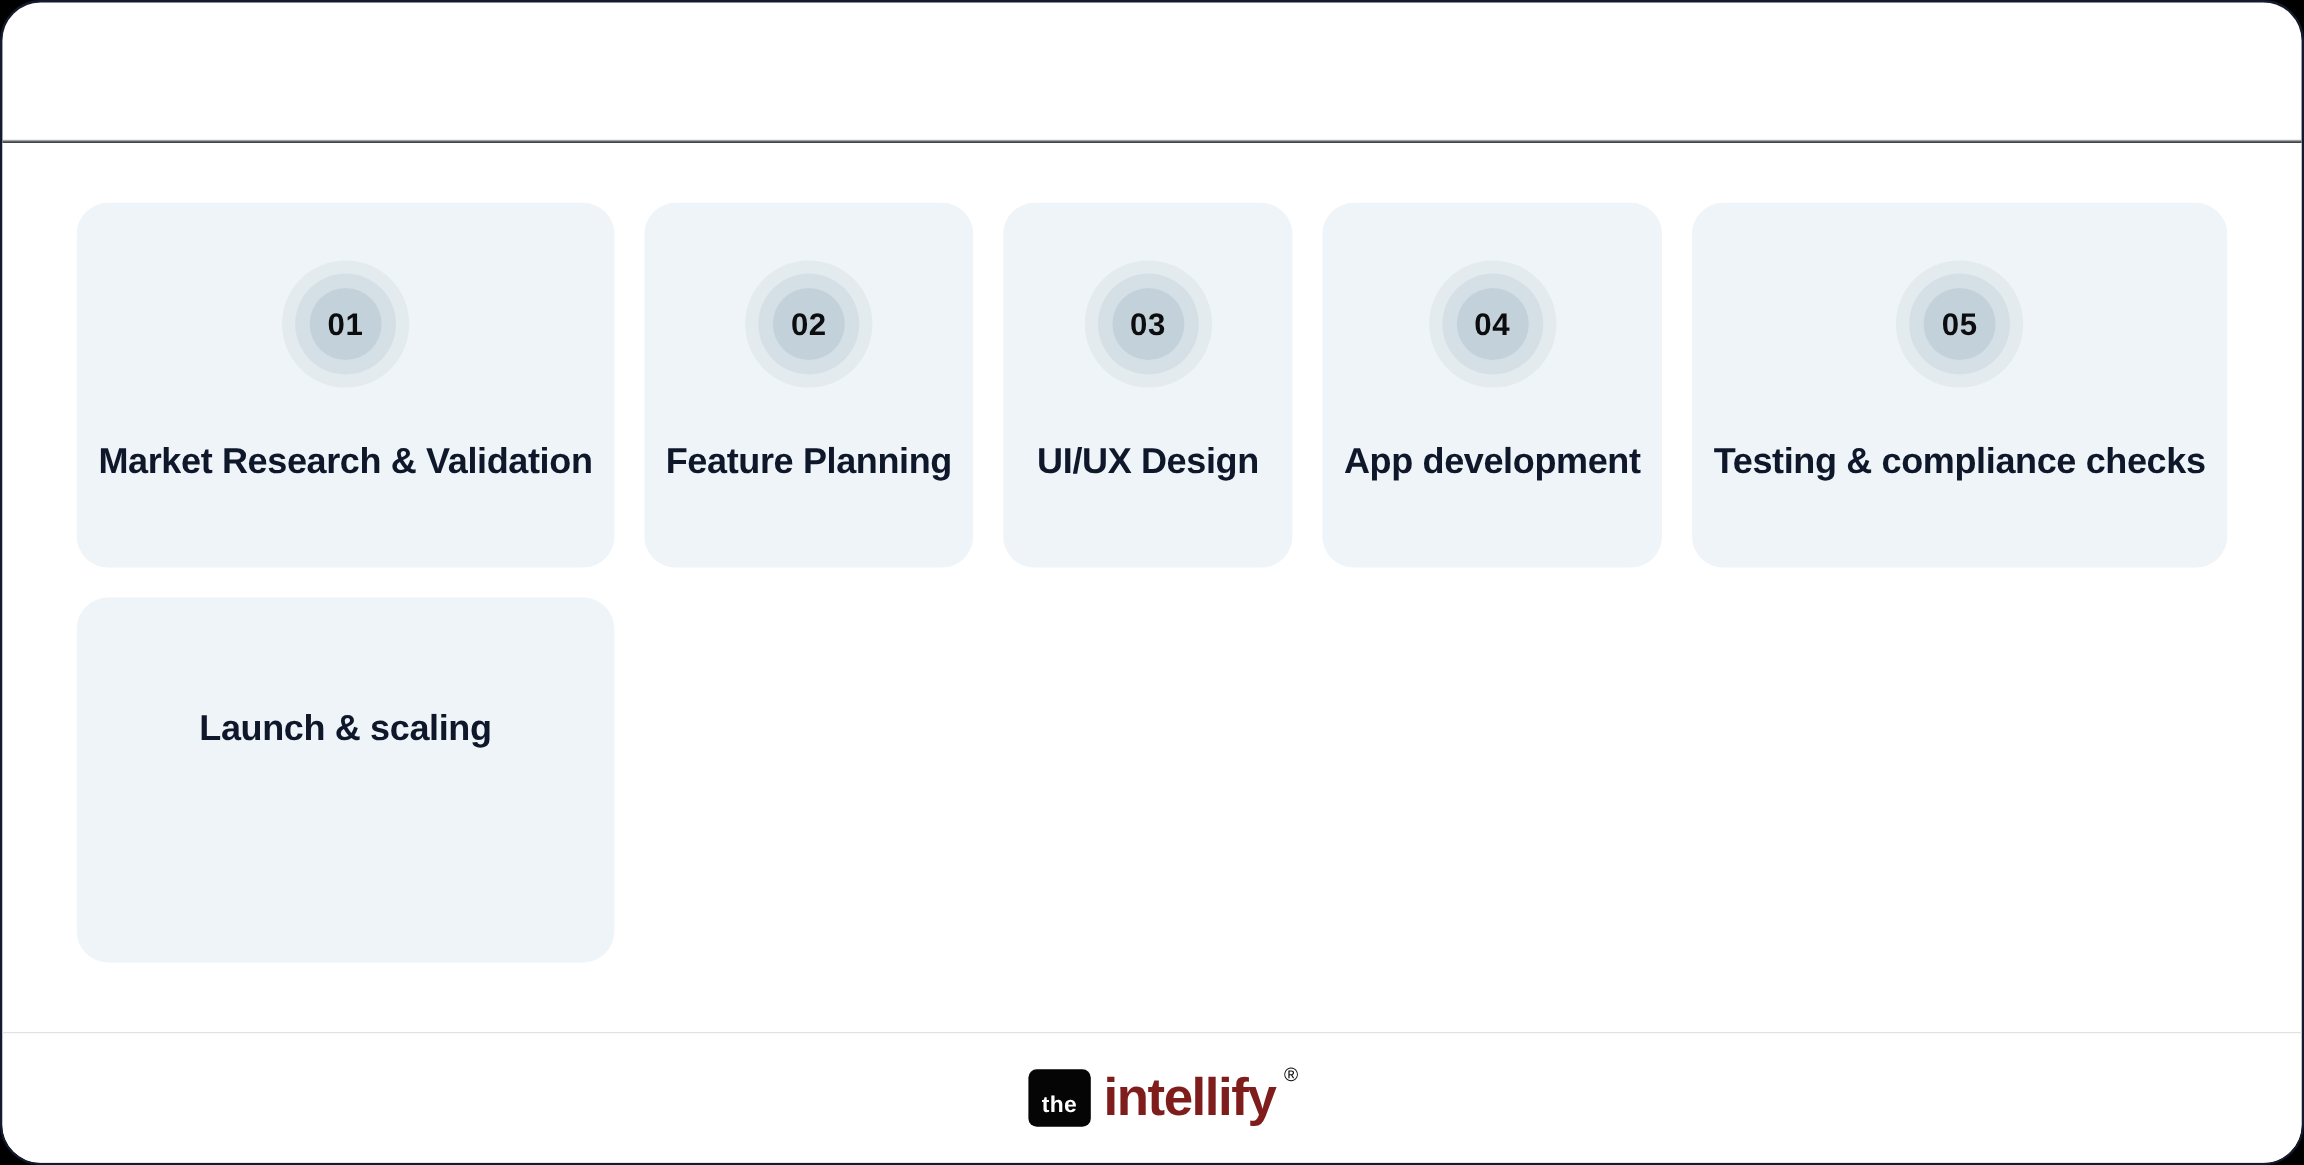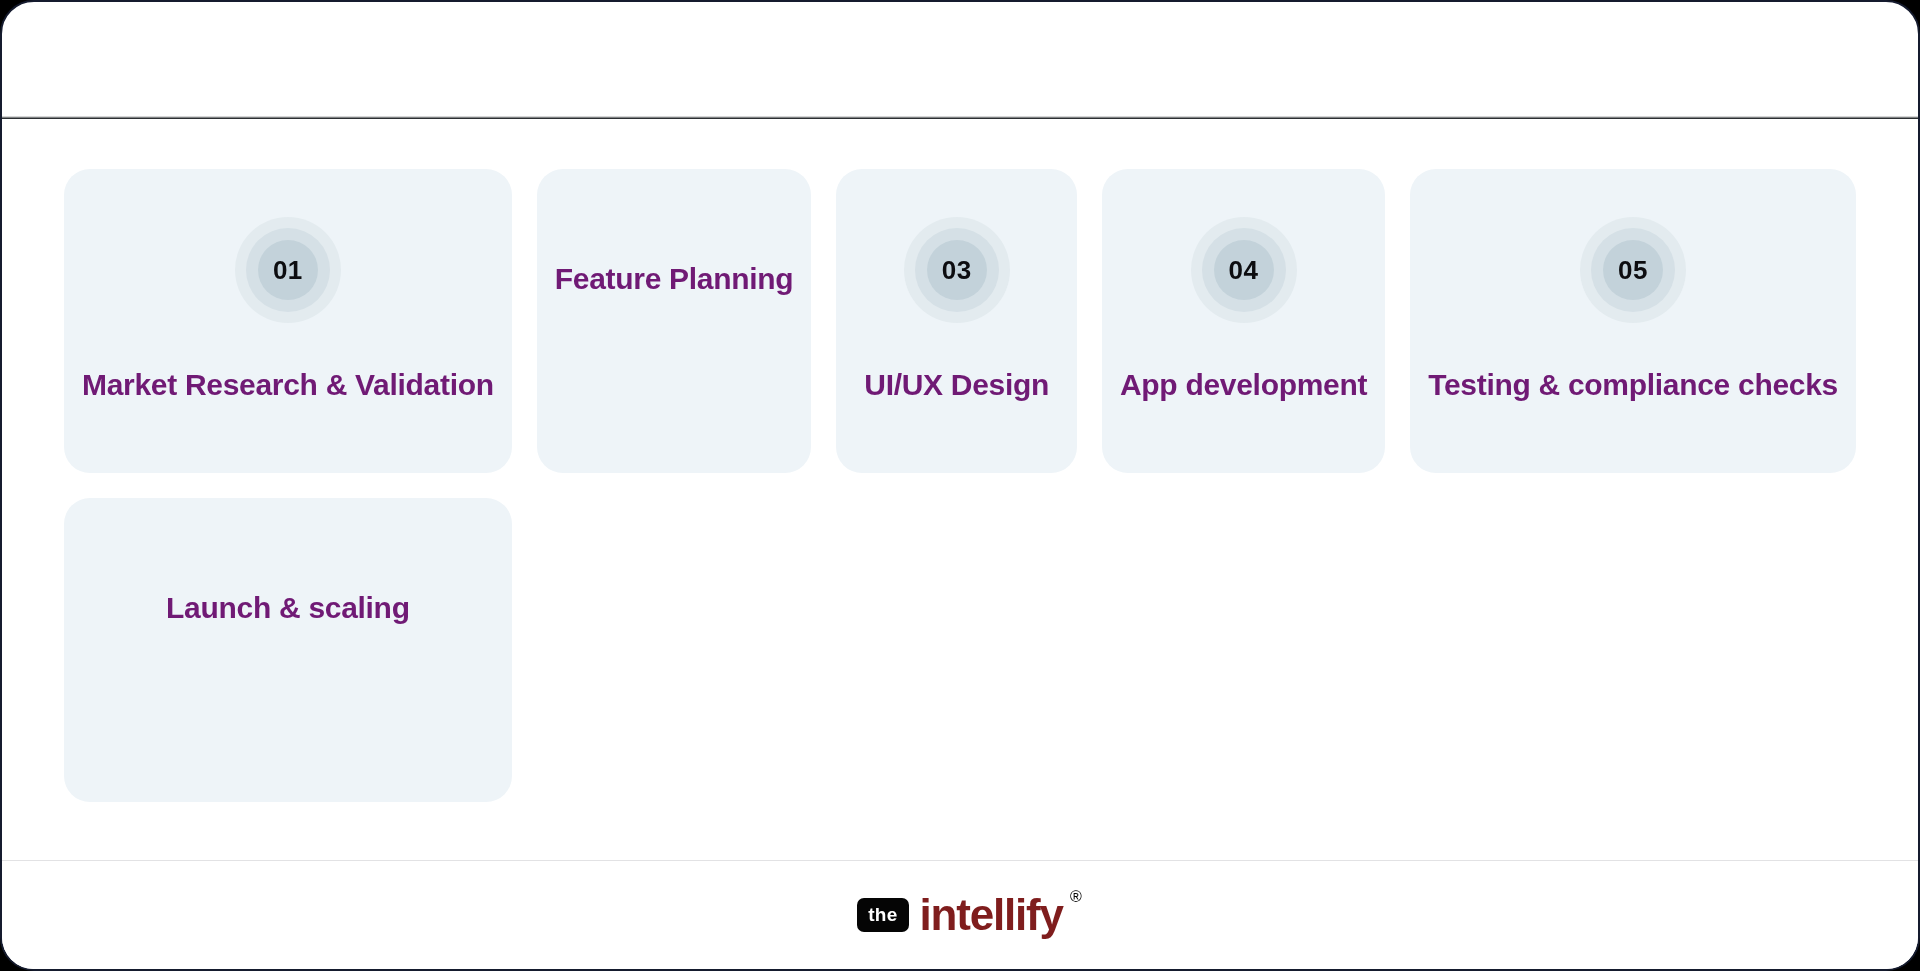--- a/index.html
+++ b/index.html
@@ -122,21 +122,21 @@
     font-size: 26px;
     font-weight: bold;
     color: #0d0d10;
     letter-spacing: 0.5px;
   }
 
   .step-title {
     margin-top: 44px;
     font-size: 30px;
     font-weight: bold;
-    color: #701a75;
+    color: #0f172a;
     text-align: center;
     letter-spacing: -0.3px;
     line-height: 1.2;
     padding: 0 18px;
     white-space: nowrap;
   }
 
   
   #footer-region {
     flex: 0 0 auto;
@@ -154,21 +154,21 @@
     gap: 11px;
   }
 
   #brand-the {
     background: #050505;
     color: #ffffff;
     border-radius: 7px;
     font-size: 19px;
     font-weight: bold;
     line-height: 1;
-    padding: 7px 11px 8px 11px;
+    padding: 21px 11px 8px 11px;
     letter-spacing: 0.3px;
   }
 
   #brand-name-wrap {
     position: relative;
     display: inline-block;
   }
 
   #brand-name {
     font-size: 44px;
@@ -200,20 +200,23 @@
     <div id="cards-grid">
 
       <div class="step-card">
         <div class="badge">
           <span class="badge-number">01</span>
         </div>
         <div class="step-title">Market Research &amp; Validation</div>
       </div>
 
       <div class="step-card">
+        <div class="badge">
+          <span class="badge-number">02</span>
+        </div>
         <div class="step-title">Feature Planning</div>
       </div>
 
       <div class="step-card">
         <div class="badge">
           <span class="badge-number">03</span>
         </div>
         <div class="step-title">UI/UX Design</div>
       </div>
 

